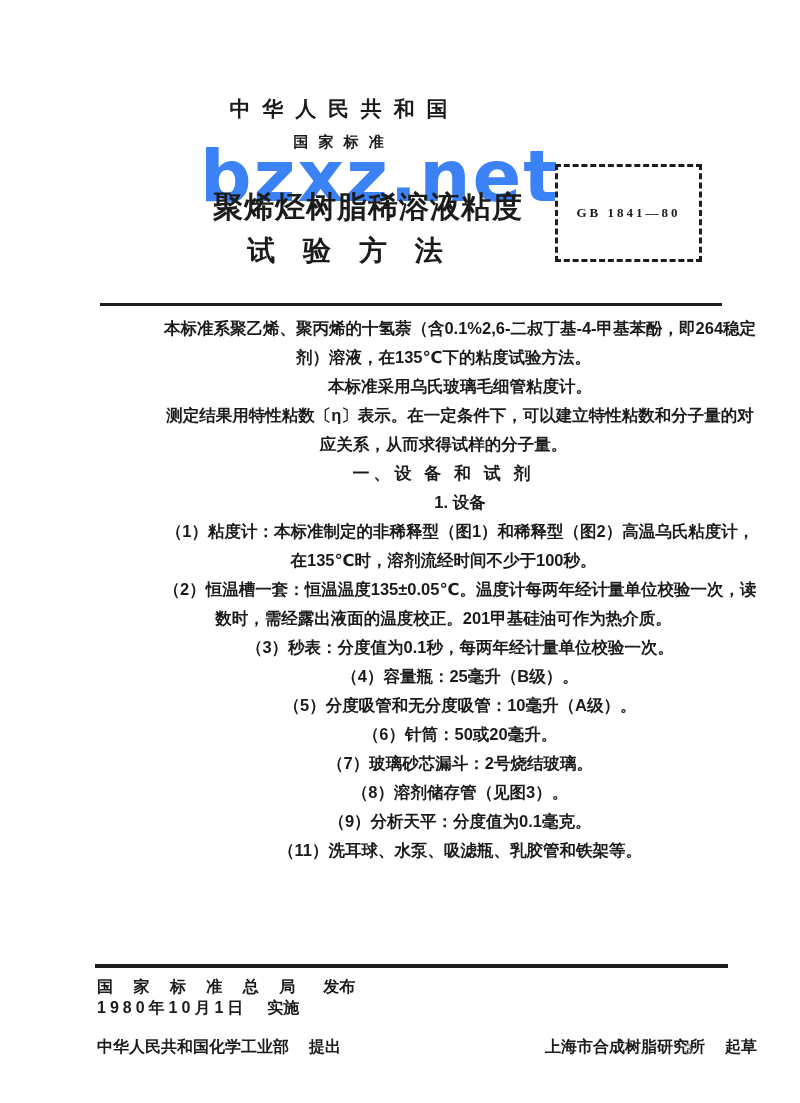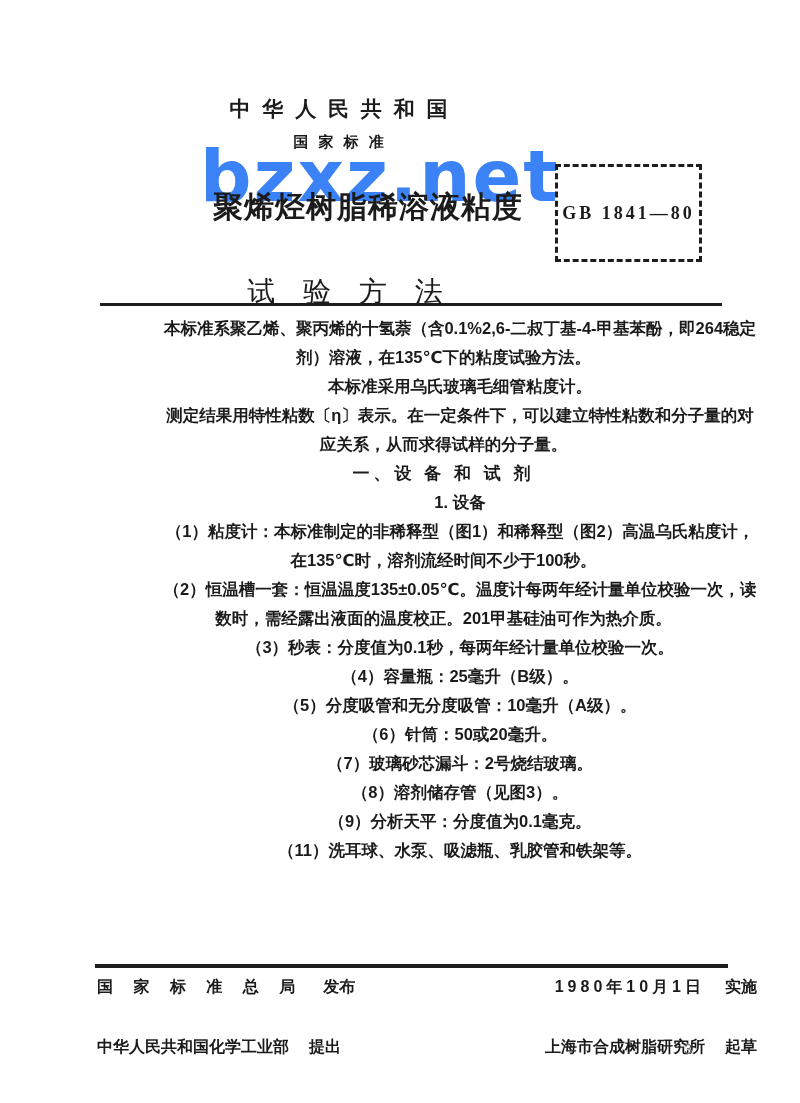--- a/index.html
+++ b/index.html
@@ -14,30 +14,30 @@
     position:absolute; left:200px; top:134px; z-index:0;
     font-family:"DejaVu Sans",sans-serif;
     font-size:72px; font-weight:700; letter-spacing:2px;
     color:#3b82f6; user-select:none; white-space:nowrap;
   }
   
   .hdr { position:absolute; z-index:1; text-align:center; white-space:nowrap; }
   .hdr-country { left:0; top:95px;  width:680px; font-size:21px; font-weight:700; letter-spacing:3px; }
   .hdr-type    { left:0; top:133px; width:680px; font-size:15px; font-weight:700; letter-spacing:3px; }
   .hdr-title1  { left:0; top:187px; width:736px; font-size:30px; font-weight:700; letter-spacing:1px; }
-  .hdr-title2  { left:0; top:232px; width:700px; font-size:28px; font-weight:400; letter-spacing:10px;margin-top:41px; }
+  .hdr-title2  { left:0; top:232px; width:700px; font-size:28px; font-weight:700; letter-spacing:10px; }
   
   .std-box {
     position:absolute; z-index:1; left:555px; top:164px; width:141px; height:92px;
     border:3px dashed #1d1d1d;
     display:flex; align-items:center; justify-content:center;
   }
   .std-code {
     font-family:"Liberation Serif","DejaVu Serif",serif;
-    font-size:18px; font-weight:700; letter-spacing:3px; white-space:nowrap;
+    font-size:13px; font-weight:700; letter-spacing:3px; white-space:nowrap;
   }
   
   .rule { position:absolute; background:#1d1d1d; z-index:1; }
   .rule-header { left:100px; top:303px; width:622px; height:3px; }
   .rule-footer { left:95px;  top:964px; width:633px; height:4px; }
   
   .body-text {
     position:absolute; z-index:1; left:104px; top:314px; width:627px;
     font-size:16.5px; line-height:29px; font-weight:600;
     text-align:justify;
@@ -47,21 +47,21 @@
   .sec-heading {
     margin:14px 0 0 0; font-size:17px; font-weight:700;
     text-align:center; text-indent:0 !important; letter-spacing:4px;
   }
   
   .footer-row {
     position:absolute; z-index:1; left:97px; width:660px;
     display:flex; justify-content:space-between;
     font-size:16px; font-weight:700; white-space:nowrap;
   }
-  .footer-row-1 { top:977px; }
+  .footer-row-1 { top:977px;flex-direction:column; }
   .footer-row-2 { top:1001px;margin-top:36px; }
   .org-spaced { letter-spacing:8px; }
   .date-spaced { letter-spacing:4px; }
   .action { margin-left:20px; }
   .page-number {
     position:absolute; z-index:1; left:684px; top:1040px;
     font-size:15px; font-weight:400; color:#707070;
   }
 </style>
 </head>

